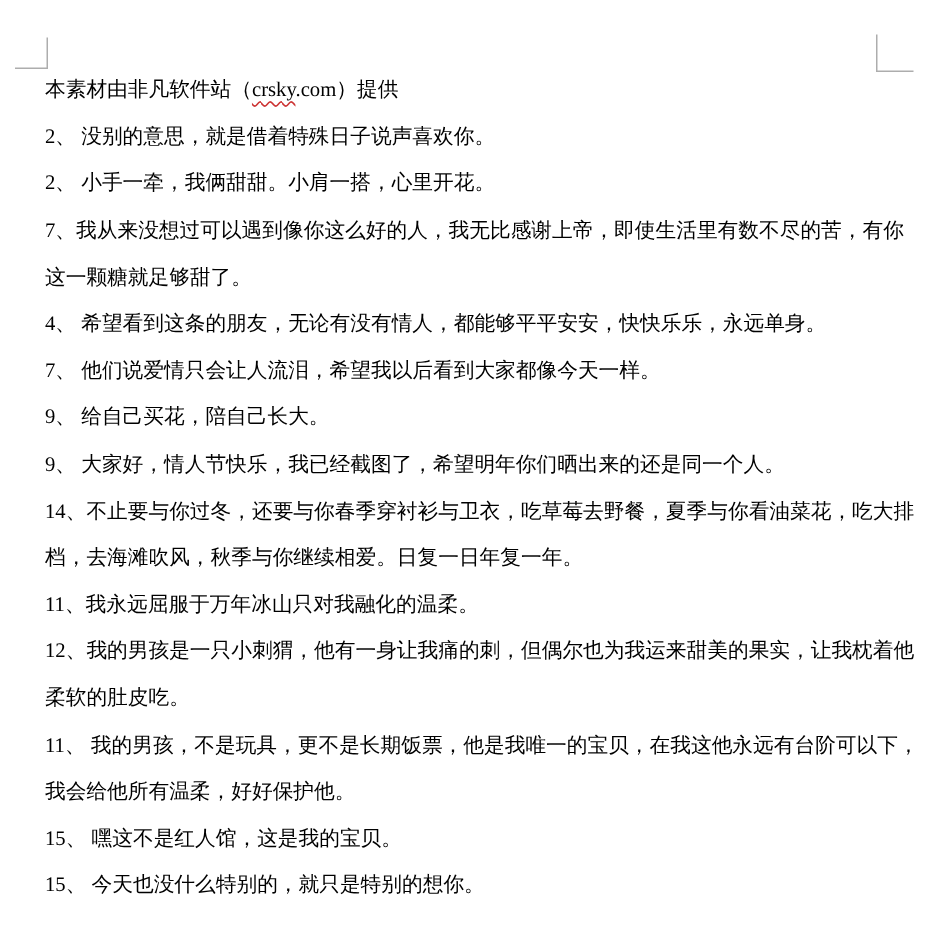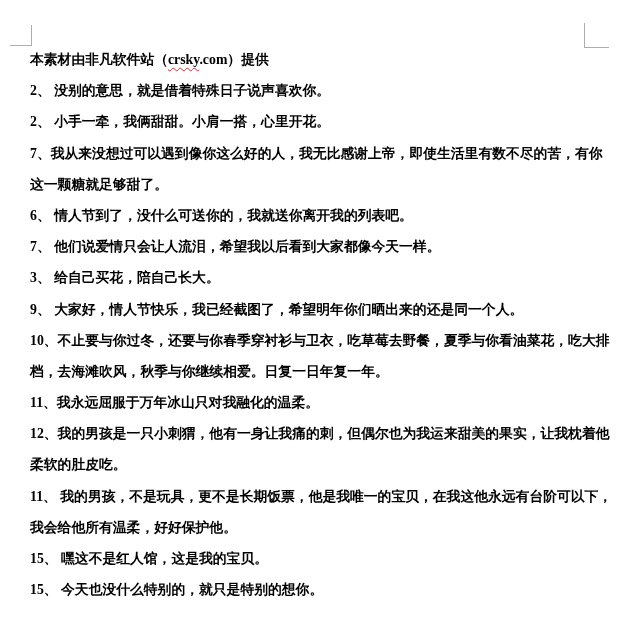--- a/index.html
+++ b/index.html
@@ -8,21 +8,20 @@
     height: 620px;
     position: relative;
     overflow: hidden;
     background: #ffffff;
     font-family: "Liberation Serif", serif;
   }
   .page {
     position: absolute;
     inset: 0;
     background: #ffffff;
-    font-weight: bold;
   }
   
   .crop-mark {
     position: absolute;
     border: 0 solid #adadad;
   }
   .crop-mark.tl {
     left: 10px; top: 25px;
     width: 21px; height: 20px;
     border-right-width: 1px;
@@ -67,25 +66,25 @@
 
   <div class="text-col">
     <div class="line">
       <span>本素材由非凡软件站（</span><span class="misspell">crsky</span><span>.com）提供</span>
     </div>
     <div>
         <div class="line">2、 没别的意思，就是借着特殊日子说声喜欢你。</div>
         <div class="line">2、 小手一牵，我俩甜甜。小肩一搭，心里开花。</div>
         <div class="line">7、我从来没想过可以遇到像你这么好的人，我无比感谢上帝，即使生活里有数不尽的苦，有你</div>
         <div class="line">这一颗糖就足够甜了。</div>
-        <div class="line">6、 情人节到了，没什么可送你的，我就送你离开我的列表吧。</div>
+        <div class="line">4、 希望看到这条的朋友，无论有没有情人，都能够平平安安，快快乐乐，永远单身。</div>
         <div class="line">7、 他们说爱情只会让人流泪，希望我以后看到大家都像今天一样。</div>
-        <div class="line">3、 给自己买花，陪自己长大。</div>
+        <div class="line">9、 给自己买花，陪自己长大。</div>
         <div class="line">9、 大家好，情人节快乐，我已经截图了，希望明年你们晒出来的还是同一个人。</div>
-        <div class="line">10、不止要与你过冬，还要与你春季穿衬衫与卫衣，吃草莓去野餐，夏季与你看油菜花，吃大排</div>
+        <div class="line">14、不止要与你过冬，还要与你春季穿衬衫与卫衣，吃草莓去野餐，夏季与你看油菜花，吃大排</div>
         <div class="line">档，去海滩吹风，秋季与你继续相爱。日复一日年复一年。</div>
         <div class="line">11、我永远屈服于万年冰山只对我融化的温柔。</div>
         <div class="line">12、我的男孩是一只小刺猬，他有一身让我痛的刺，但偶尔也为我运来甜美的果实，让我枕着他</div>
         <div class="line">柔软的肚皮吃。</div>
         <div class="line">11、 我的男孩，不是玩具，更不是长期饭票，他是我唯一的宝贝，在我这他永远有台阶可以下，</div>
         <div class="line">我会给他所有温柔，好好保护他。</div>
         <div class="line">15、 嘿这不是红人馆，这是我的宝贝。</div>
         <div class="line">15、 今天也没什么特别的，就只是特别的想你。</div>
       </div>
   </div>

